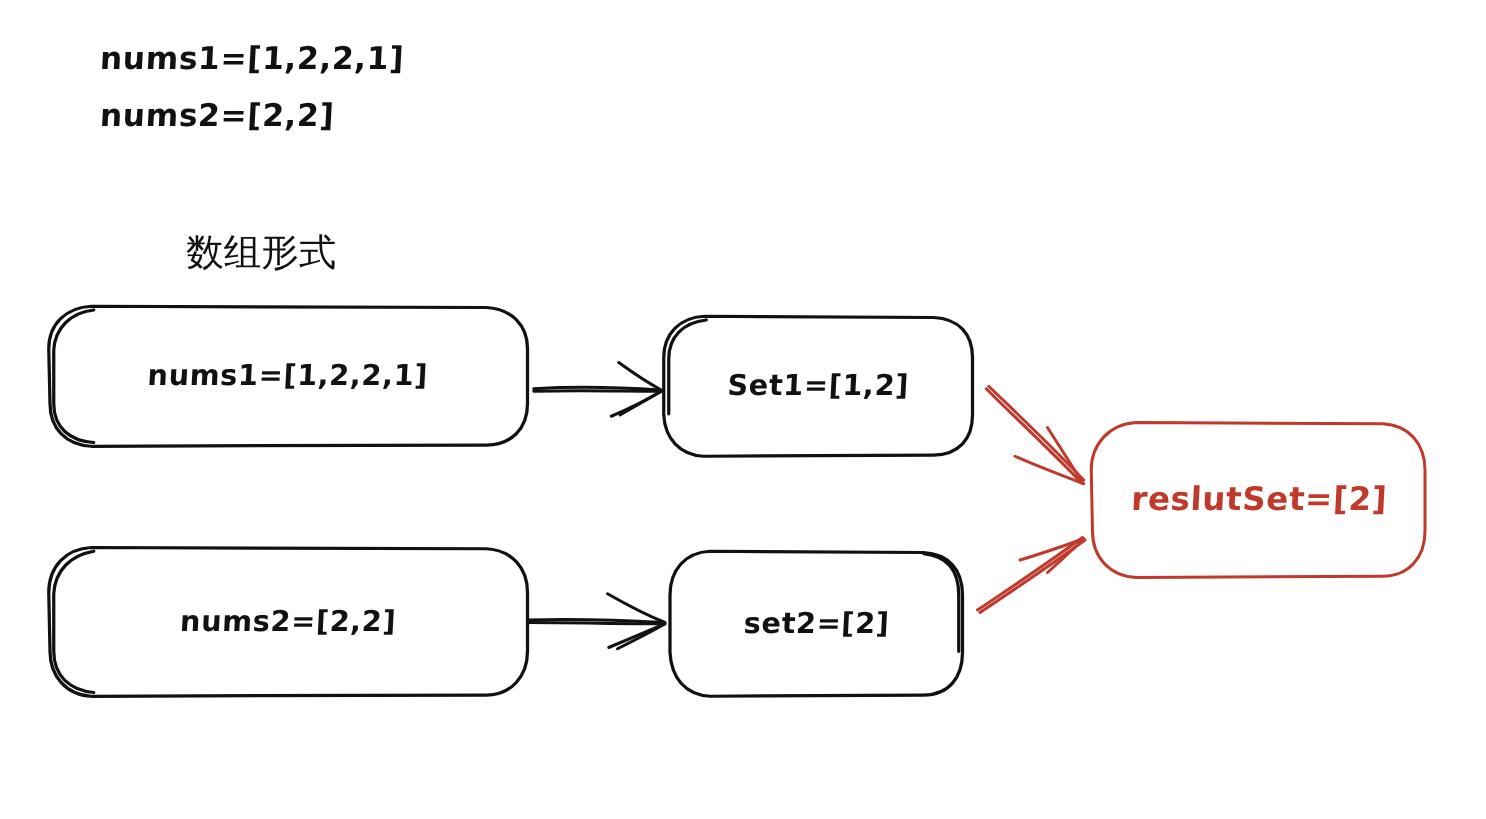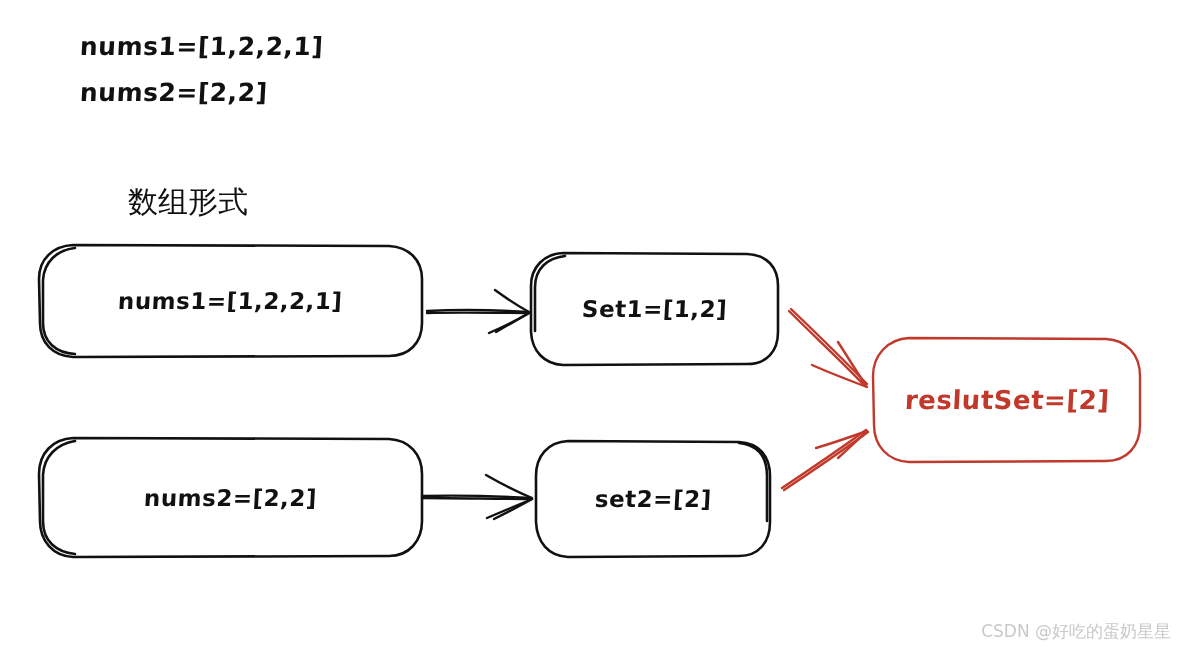--- a/index.html
+++ b/index.html
@@ -30,21 +30,21 @@
   #note-line1, #note-line2 {
     position: absolute;
     font-size: 25px;
     line-height: 1;
   }
   #note-line1 { left: 80px; top: 34px; }
   #note-line2 { left: 80px; top: 80px; }
 
   #array-form-label {
     position: absolute;
-    left: 128px;
+    left: 149px;
     top: 182px;
     font-size: 30px;
     color: #111111;
     font-family: "DejaVu Sans", sans-serif;
     white-space: nowrap;
   }
 
   
   .node {
     position: absolute;
@@ -184,15 +184,14 @@
     <span class="hand node-label">set2=[2]</span>
   </div>
 
   <div class="node" id="node-result">
     <svg class="box-outline box-red" viewBox="0 0 272 128" preserveAspectRatio="none">
       <path d="M38,2 L235,3 C256,4 269,19 269,40 L269,89 C269,110 256,125 235,125 L38,126 C17,125 3,110 3,89 L2,40 C2,19 17,3 38,2 Z"></path>
     </svg>
     <span class="hand hand-red node-label">reslutSet=[2]</span>
   </div>
 
-  <div id="watermark">CSDN @好吃的蛋奶星星</div>
 
 </div>
 
 </body></html>

